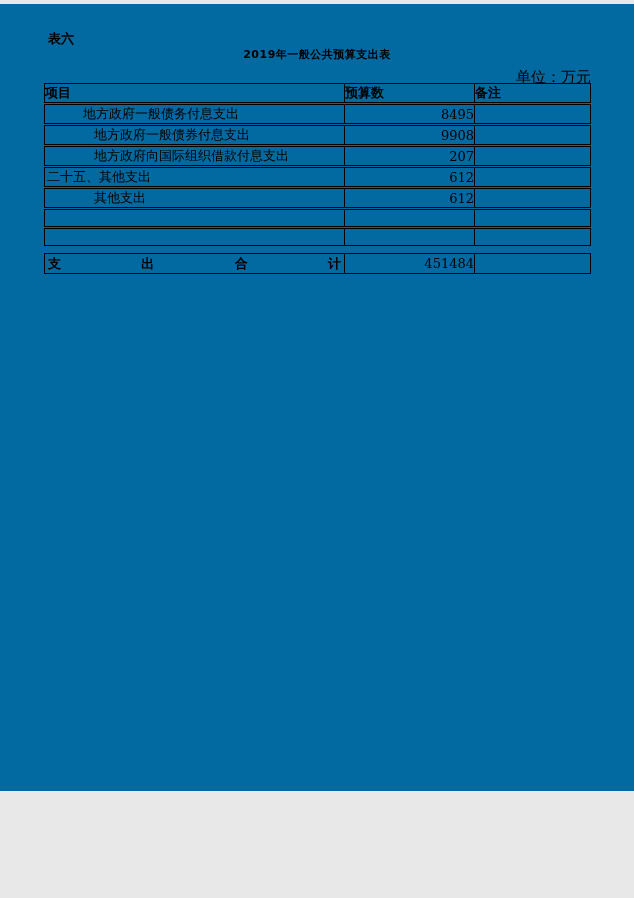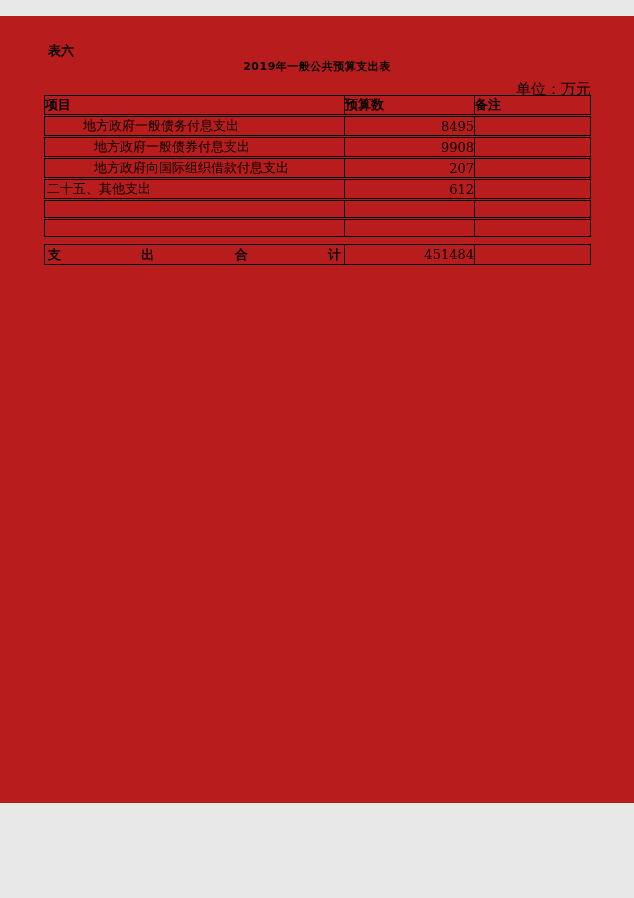--- a/index.html
+++ b/index.html
@@ -1,22 +1,22 @@
 <!DOCTYPE html>
 <html><head>
 <meta charset="utf-8">
 <style>
   * { margin: 0; padding: 0; box-sizing: border-box; }
   html, body { background: #e8e8e8; }
   .page {
     position: relative;
     width: 634px;
     height: 787px;
-    background: #b91c1c;
-    margin: 16px auto;
+    background: #0369a1;
+    margin: 4px auto;
     font-family: "DejaVu Serif", "Liberation Serif", serif;
     color: #000000;
     overflow: hidden;
   }
   .sheet-label {
     position: absolute;
     left: 48px;
     top: 26px;
     font-size: 13px;
     font-weight: bold;
@@ -119,20 +119,25 @@
         <td class="ind-2">地方政府向国际组织借款付息支出</td>
         <td class="num">207</td>
         <td class="note"></td>
       </tr>
       <tr>
         <td class="ind-0">二十五、其他支出</td>
         <td class="num">612</td>
         <td class="note"></td>
       </tr>
       <tr>
+        <td class="ind-2">其他支出</td>
+        <td class="num">612</td>
+        <td class="note"></td>
+      </tr>
+      <tr>
         <td class="ind-0"></td>
         <td class="num"></td>
         <td class="note"></td>
       </tr>
       <tr>
         <td class="ind-0"></td>
         <td class="num"></td>
         <td class="note"></td>
       </tr>
     </tbody>

